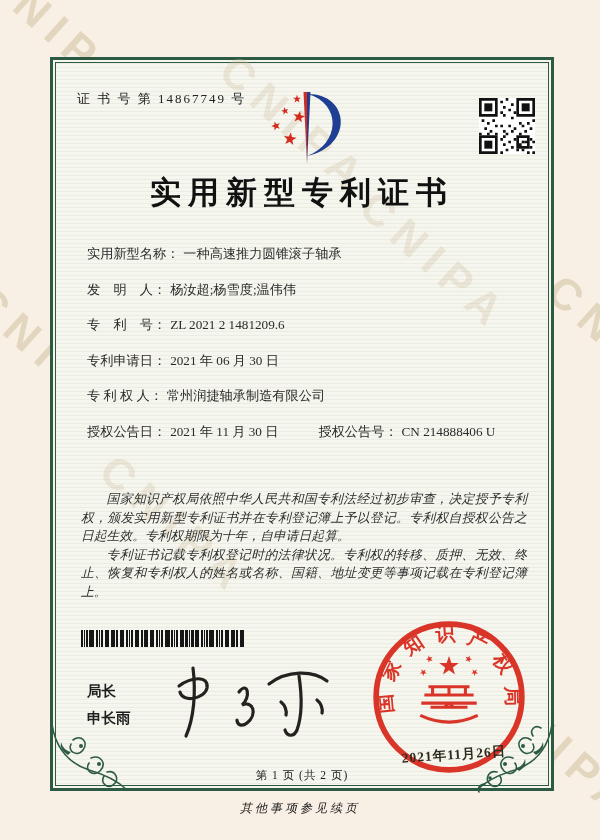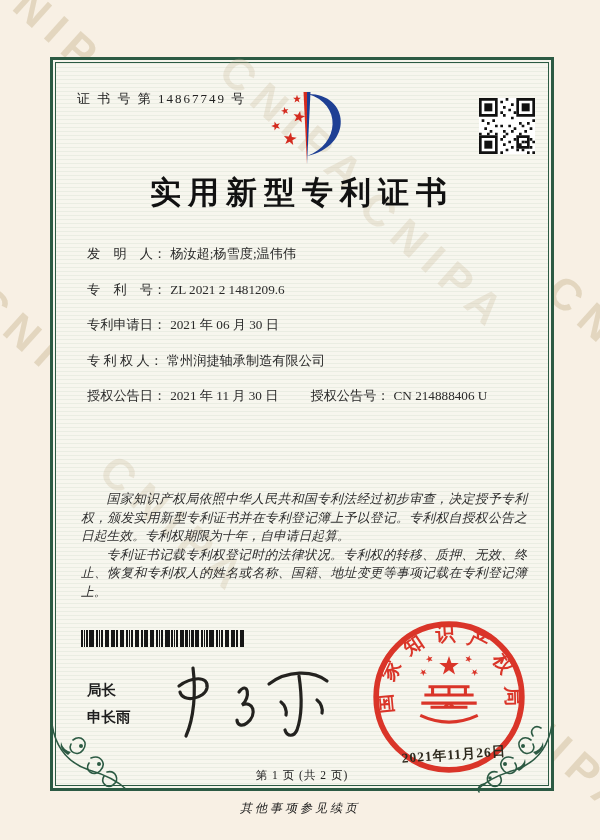--- a/index.html
+++ b/index.html
@@ -33,37 +33,37 @@
   .logo{position:absolute;left:192px;top:24px;width:130px;height:86px;}
   .qrcode{position:absolute;left:426px;top:38px;width:56px;height:56px;}
   .title{
     position:absolute;left:0;top:112px;width:100%;text-align:center;
     font-size:31px;font-weight:bold;letter-spacing:7px;color:#111;
   }
   .fields{position:absolute;left:34px;top:184px;width:440px;font-size:13.2px;color:#2a2a2a;}
   .field-row{display:flex;margin-bottom:15.5px;line-height:20px;white-space:nowrap;}
   .flabel{flex:0 0 auto;}
   .fvalue{margin-left:4px;}
-  .grant-group2{margin-left:32px;display:flex;}
+  .grant-group2{margin-left:40px;display:flex;}
   .body-text{
     position:absolute;left:28px;top:430px;width:446px;
     font-size:12.8px;line-height:18.6px;font-style:italic;
     text-align:justify;color:#2e2e2e;
   }
   .body-text p{margin:0;text-indent:2em;}
   .barcode{
     position:absolute;left:28px;top:570px;width:164px;height:17px;
     background:
       repeating-linear-gradient(90deg,#161616 0 2px,rgba(0,0,0,0) 2px 5px),
       repeating-linear-gradient(90deg,#161616 0 1px,rgba(0,0,0,0) 1px 8px),
       repeating-linear-gradient(90deg,#161616 0 1px,rgba(0,0,0,0) 1px 3px);
   }
   .sign-block{
     position:absolute;left:34px;top:618px;
-    font-family:Liberation Mono, monospace;
+    font-family:Liberation Serif, serif;
     font-size:14.5px;color:#1f1f1f;line-height:27px;font-weight:bold;
   }
   .signature-svg{position:absolute;left:104px;top:596px;width:192px;height:90px;}
   .seal{position:absolute;left:318px;top:559px;width:156px;height:156px;opacity:.93;}
   .seal-date{
     position:absolute;left:320px;top:686px;width:162px;text-align:center;
     font-size:13.5px;font-weight:bold;color:#2e2a1e;letter-spacing:1px;
     transform:rotate(-4deg);white-space:nowrap;
   }
   .page-info{
@@ -149,20 +149,24 @@
       <rect x="6" y="48" width="9" height="9"></rect>
       <path d="M42,42 h15 v15 h-15 z M45,45 v9 h9 v-9 z"></path>
       <rect x="48" y="48" width="3" height="3"></rect>
       <path d="M24,3 h3 v3 h-3 z M30,0 h3 v3 h-3 z M36,6 h3 v3 h-3 z M27,9 h3 v3 h-3 z M33,12 h3 v3 h-3 z M24,15 h3 v3 h-3 z M39,15 h3 v3 h-3 z M27,18 h3 v3 h-3 z M36,21 h3 v3 h-3 z M3,24 h3 v3 h-3 z M9,27 h3 v3 h-3 z M15,24 h3 v3 h-3 z M18,30 h3 v3 h-3 z M6,33 h3 v3 h-3 z M12,36 h3 v3 h-3 z M0,39 h3 v3 h-3 z M9,39 h3 v3 h-3 z M18,39 h3 v3 h-3 z M24,30 h3 v3 h-3 z M27,36 h3 v3 h-3 z M33,30 h3 v3 h-3 z M39,33 h3 v3 h-3 z M45,27 h3 v3 h-3 z M48,30 h3 v3 h-3 z M54,27 h3 v3 h-3 z M60,24 h3 v3 h-3 z M51,36 h3 v3 h-3 z M57,33 h3 v3 h-3 z M45,39 h3 v3 h-3 z M36,36 h3 v3 h-3 z M30,39 h3 v3 h-3 z M24,45 h3 v3 h-3 z M27,51 h3 v3 h-3 z M33,48 h3 v3 h-3 z M39,45 h3 v3 h-3 z M45,51 h3 v3 h-3 z M51,48 h3 v3 h-3 z M57,54 h3 v3 h-3 z M36,54 h3 v3 h-3 z M30,57 h3 v3 h-3 z M42,57 h3 v3 h-3 z M48,57 h3 v3 h-3 z M54,60 h3 v3 h-3 z M60,48 h3 v3 h-3 z M24,60 h3 v3 h-3 z M27,42 h3 v3 h-3 z M60,60 h3 v3 h-3 z M57,45 h3 v3 h-3 z"></path>
     </g>
   </svg>
 
   <div class="title">实用新型专利证书</div>
 
   <div class="fields">
+    <div class="field-row">
+      <span class="flabel">实用新型名称：</span>
+      <span class="fvalue">一种高速推力圆锥滚子轴承</span>
+    </div>
     <div class="field-row">
       <span class="flabel">发　明　人：</span>
       <span class="fvalue">杨汝超;杨雪度;温伟伟</span>
     </div>
     <div class="field-row">
       <span class="flabel">专　利　号：</span>
       <span class="fvalue">ZL 2021 2 1481209.6</span>
     </div>
     <div class="field-row">
       <span class="flabel">专利申请日：</span>

